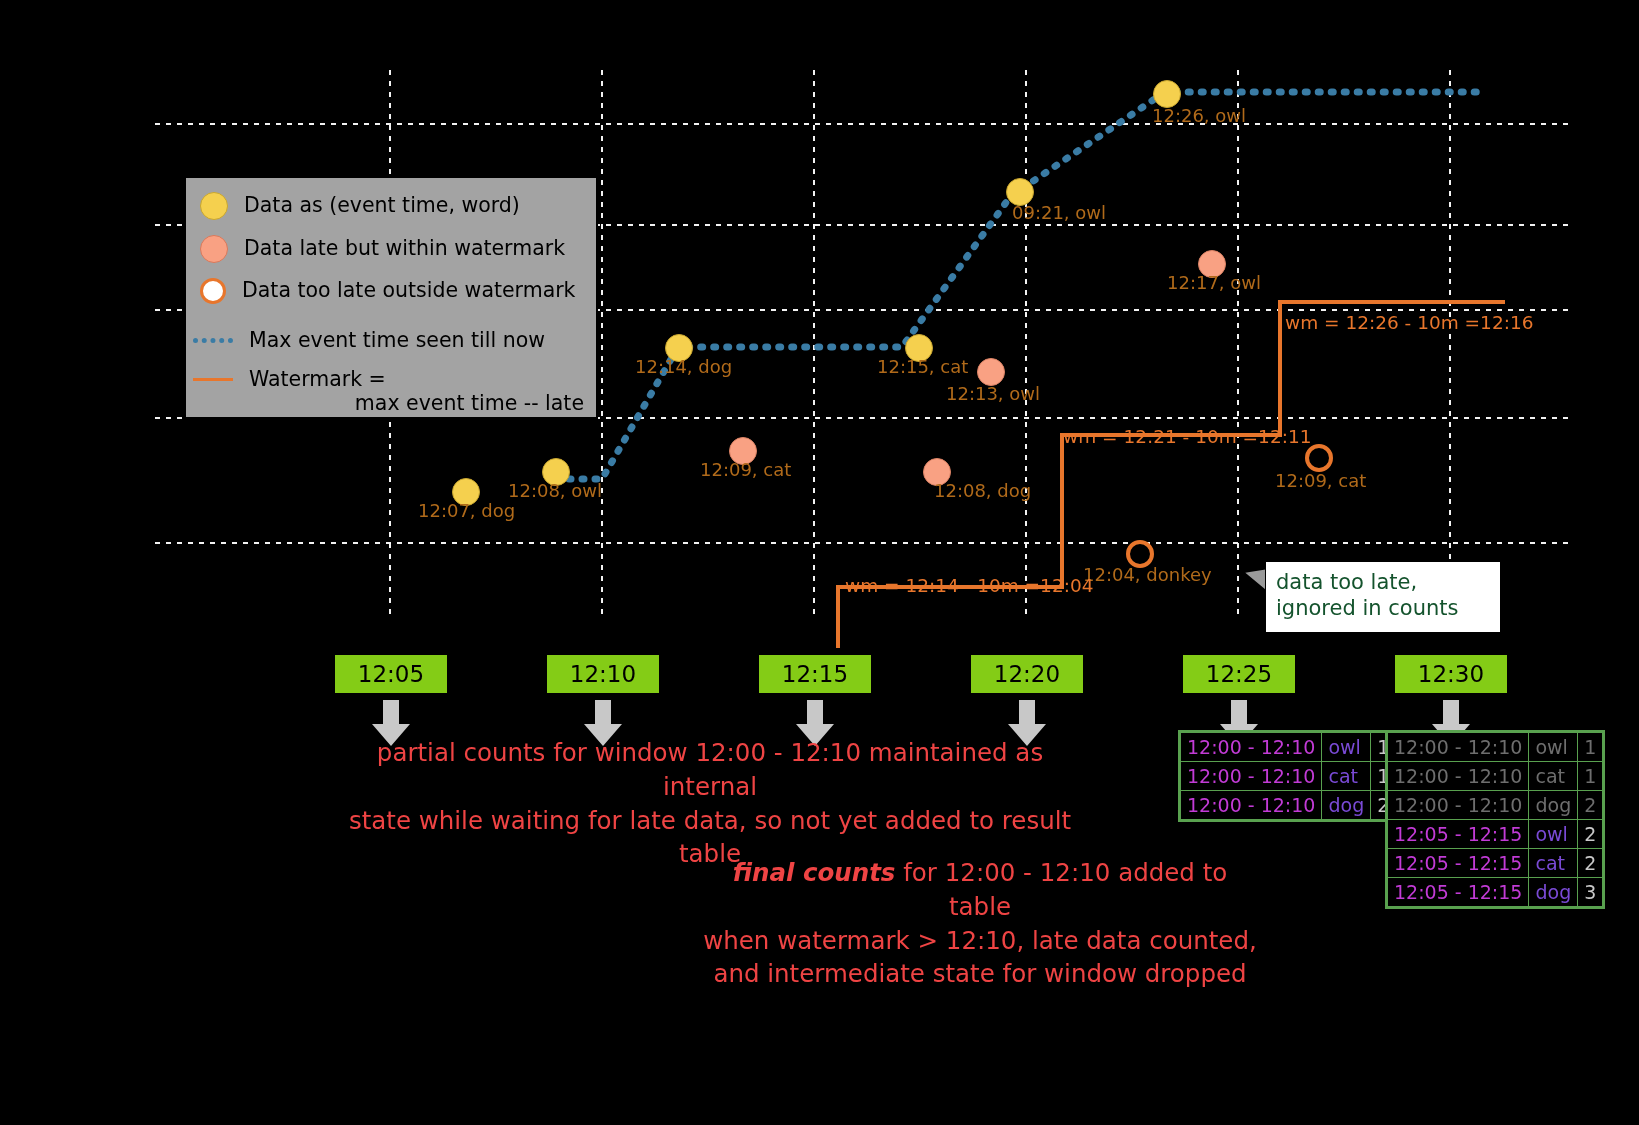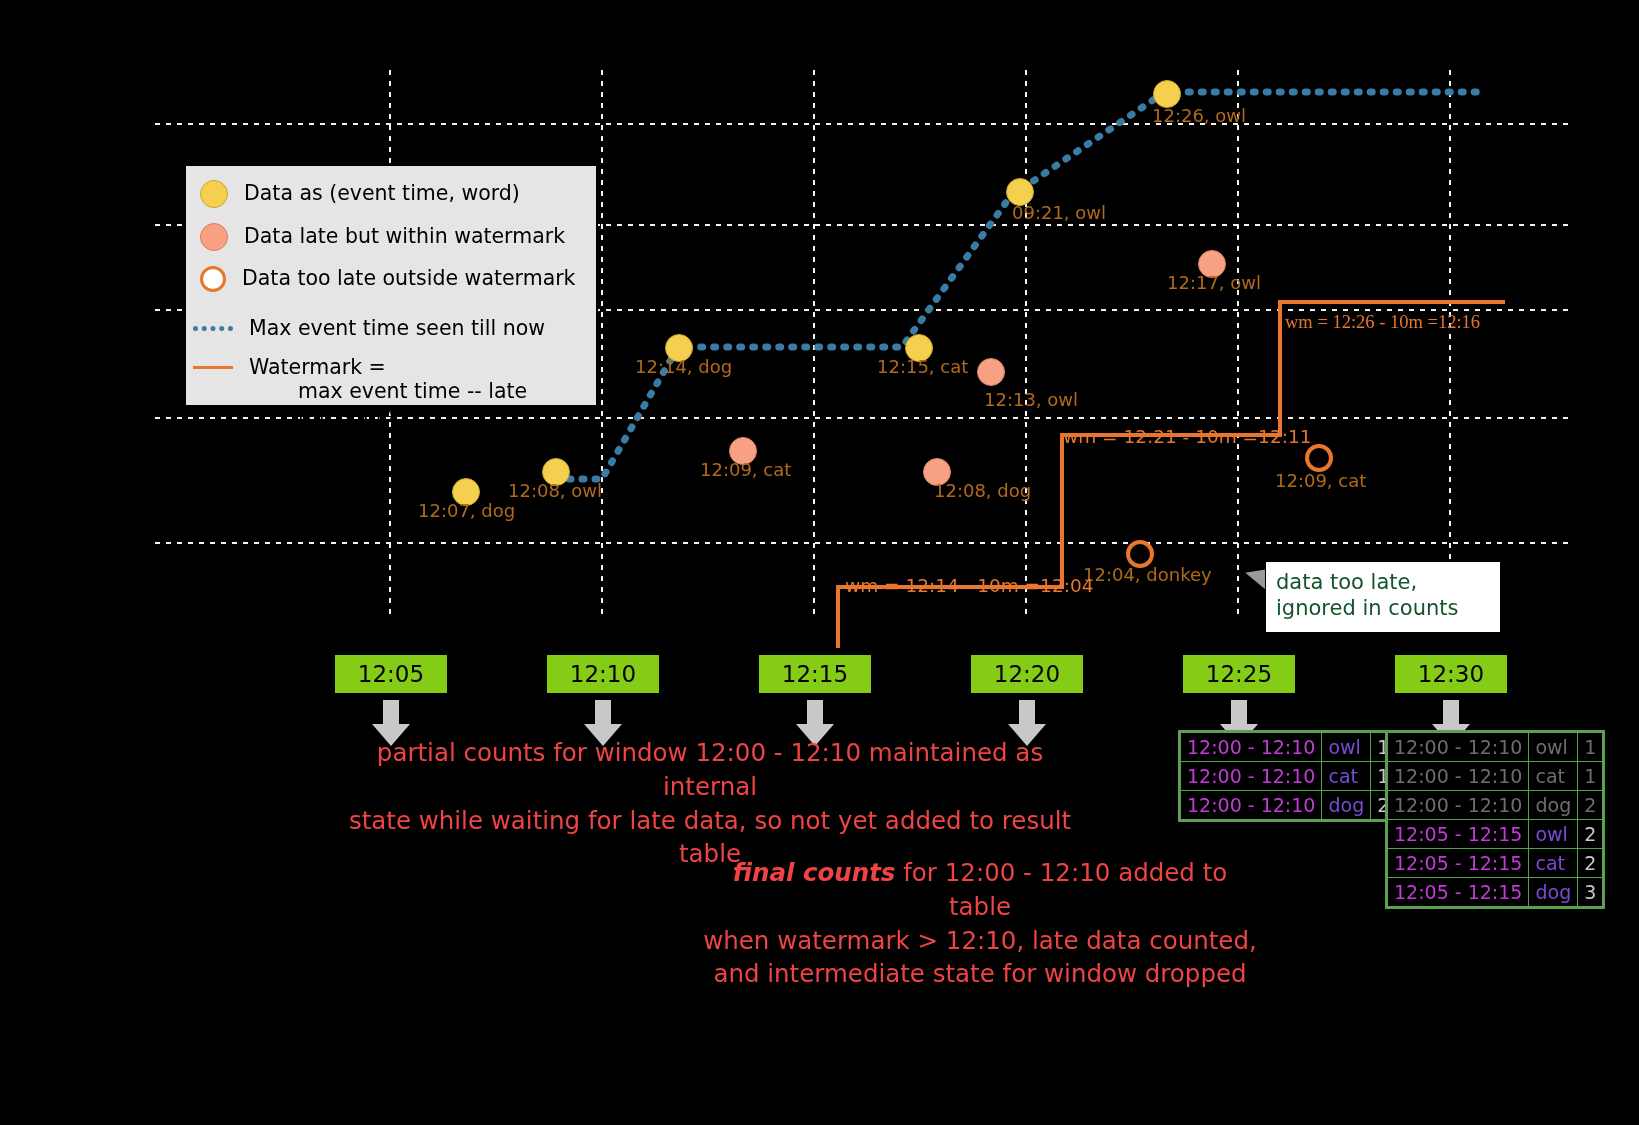--- a/index.html
+++ b/index.html
@@ -2,34 +2,34 @@
 <html><head>
 <meta charset="utf-8">
 <style>
   html,body{margin:0;padding:0;background:#000;}
   body{width:1639px;height:1125px;position:relative;overflow:hidden;
        font-family:"DejaVu Sans","Liberation Sans",sans-serif;}
   .canvas{position:absolute;left:0;top:0;width:1639px;height:1125px;}
   svg.layer{position:absolute;left:0;top:0;width:1639px;height:1125px;pointer-events:none;}
 
   
-  .legend{position:absolute;left:184px;top:164px;width:414px;height:243px;
-          background:#e5e5e5;border:2px solid #000;box-sizing:border-box;
+  .legend{position:absolute;left:184px;top:176px;width:414px;height:243px;
+          background:#a3a3a3;border:2px solid #000;box-sizing:border-box;
           padding:14px 12px 10px 14px;}
   .legend-row{display:flex;align-items:center;margin:0 0 15px 0;}
   .legend-row .lbl{font-size:20.5px;color:#000;margin-left:16px;line-height:1.15;}
   .swatch{width:26px;height:26px;border-radius:50%;flex:0 0 26px;}
   .sw-yellow{background:#f5d04e;border:1px solid #c9a62f;}
   .sw-salmon{background:#f9a183;border:1px solid #d9795b;}
   .sw-hollow{background:#fff;border:3px solid #e8762c;box-sizing:border-box;}
   .sw-dotline{width:40px;height:0;border-top:5px dotted #3a7ca5;flex:0 0 40px;margin-left:-7px;}
   .sw-solidline{width:40px;height:0;border-top:3px solid #e8762c;flex:0 0 40px;margin-left:-7px;}
   .legend-sep{height:10px;}
   .legend-row.tight{margin-bottom:4px;}
-  .legend-sub{font-size:20.5px;color:#000;margin-left:98px;margin-top:-4px;}
+  .legend-sub{font-size:20.5px;color:#000;margin-left:98px;margin-top:-4px;text-align:right;}
 
   
   .pt{position:absolute;width:28px;height:28px;border-radius:50%;box-sizing:border-box;}
   .pt.yellow{background:#f5d04e;border:1px solid #c9a62f;}
   .pt.salmon{background:#f9a183;border:1px solid #dd8365;}
   .pt.hollow{background:#000;border:4px solid #e8762c;}
   .ptlabel{position:absolute;font-size:18px;color:#b06a1a;white-space:nowrap;}
 
   
   .wmlabel{position:absolute;font-size:18.5px;color:#e8762c;white-space:nowrap;}
@@ -137,40 +137,40 @@
   <div class="pt yellow" style="left:665px;top:334px;"></div>
   <div class="ptlabel" style="left:635px;top:356px;">12:14, dog</div>
 
   <div class="pt yellow" style="left:905px;top:334px;"></div>
   <div class="ptlabel" style="left:877px;top:356px;">12:15, cat</div>
 
   <div class="pt salmon" style="left:923px;top:458px;"></div>
   <div class="ptlabel" style="left:893px;top:480px;margin-left:41px;">12:08, dog</div>
 
   <div class="pt salmon" style="left:977px;top:358px;"></div>
-  <div class="ptlabel" style="left:984px;top:383px;margin-top:6px;">12:13, owl</div>
+  <div class="ptlabel" style="left:946px;top:383px;">12:13, owl</div>
 
   <div class="pt hollow" style="left:1126px;top:540px;"></div>
   <div class="ptlabel" style="left:1083px;top:564px;">12:04, donkey</div>
 
   <div class="pt yellow" style="left:1006px;top:178px;"></div>
   <div class="ptlabel" style="left:1012px;top:202px;">09:21, owl</div>
 
   <div class="pt salmon" style="left:1198px;top:250px;"></div>
   <div class="ptlabel" style="left:1167px;top:272px;">12:17, owl</div>
 
   <div class="pt hollow" style="left:1305px;top:444px;"></div>
   <div class="ptlabel" style="left:1275px;top:470px;">12:09, cat</div>
 
   <div class="pt yellow" style="left:1153px;top:80px;"></div>
   <div class="ptlabel" style="left:1152px;top:105px;">12:26, owl</div>
 
   <div class="wmlabel" style="left:845px;top:575px;">wm = 12:14 - 10m =12:04</div>
   <div class="wmlabel" style="left:1063px;top:426px;">wm = 12:21 - 10m =12:11</div>
-  <div class="wmlabel" style="left:1285px;top:312px;font-family:Liberation Serif, serif;">wm = 12:26 - 10m =12:16</div>
+  <div class="wmlabel" style="left:1285px;top:312px;">wm = 12:26 - 10m =12:16</div>
 
   <div class="timebox" style="left:334px;top:654px;">12:05</div>
   <div class="timebox" style="left:546px;top:654px;">12:10</div>
   <div class="timebox" style="left:758px;top:654px;">12:15</div>
   <div class="timebox" style="left:970px;top:654px;">12:20</div>
   <div class="timebox" style="left:1182px;top:654px;">12:25</div>
   <div class="timebox" style="left:1394px;top:654px;">12:30</div>
 
   <div class="callout">
     <div>data too late,</div>

